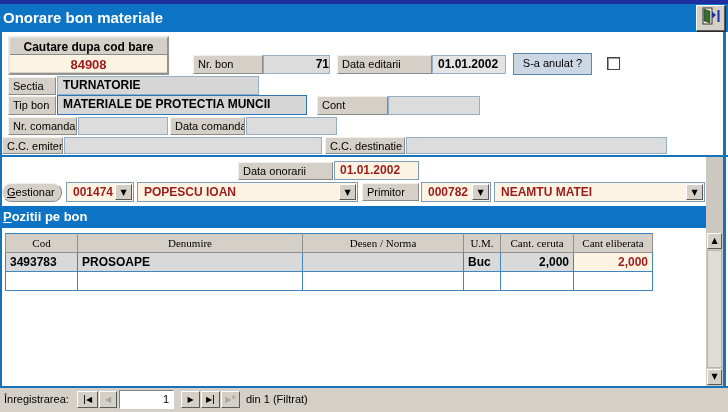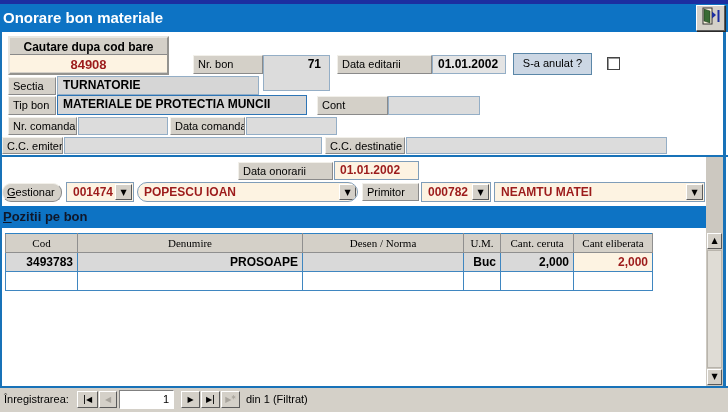--- a/index.html
+++ b/index.html
@@ -19,26 +19,26 @@
   .searchbox .hdr{font-size:12px;font-weight:bold;text-align:center;padding-top:2px;border-bottom:1px solid #8a8a8a;}
   .searchbox .val{background:#fdf3e2;color:#9c1b1b;font-size:13px;font-weight:bold;text-align:center;padding-top:2px;}
   .btn-flat{background:#ccd7e4;border:1px solid #5b87a8;font-size:11px;text-align:center;padding-top:3px;cursor:pointer;}
   .checkbox{background:#fff;border:1px solid #444;box-shadow:inset 1px 1px 0 #999;cursor:pointer;}
   .sepline{background:#1872b8;}
   .sideborder{background:#1872b8;}
   
   .combo{background:#fdf3e2;border:1px solid #7f9db9;color:#9c1b1b;font-weight:bold;font-size:12px;padding:2px 0 0 6px;overflow:hidden;white-space:nowrap;cursor:pointer;}
   .combo .arrow{position:absolute;top:1px;right:1px;bottom:1px;width:15px;background:#d4d0c8;border:1px solid #fff;border-right-color:#5a5a5a;border-bottom-color:#5a5a5a;font-size:8px;color:#000;text-align:center;line-height:15px;font-weight:normal;font-family:"DejaVu Sans",sans-serif;cursor:pointer;}
   
-  .bluebar{background:#0d73c4;color:#0f172a;font-weight:bold;font-size:13px;padding:3px 0 0 3px;}
+  .bluebar{background:#0d73c4;color:#ffffff;font-weight:bold;font-size:13px;padding:3px 0 0 3px;}
   
   table.grid{border-collapse:collapse;table-layout:fixed;font-size:11px;}
   table.grid th{background:#d4d0c8;border:1px solid #8f8f8f;border-top:1px solid #2e82c4;font-weight:normal;text-align:center;height:18px;padding:0;font-family:Liberation Serif, serif;}
   table.grid td{border:1px solid #3f86c0;height:18px;padding:0 4px;font-size:12px;font-weight:bold;overflow:hidden;white-space:nowrap;}
-  td.gray{background:#d9d9d9;text-align:right;}
+  td.gray{background:#d9d9d9;}
   td.white{background:#ffffff;}
   td.num{text-align:right;padding-right:6px;}
   td.elib{background:#fdf3e2;color:#9c1b1b;text-align:right;padding-right:6px;}
   
   .scrollstrip{background:#ccc8c0;}
   .sbtn{background:#d4d0c8;border:1px solid #fff;border-right-color:#5a5a5a;border-bottom-color:#5a5a5a;text-align:center;font-size:8px;line-height:14px;color:#000;font-family:"DejaVu Sans",sans-serif;cursor:pointer;}
   
   .bottombar{background:#d4d0c8;}
   .navlbl{font-size:11px;color:#000;}
   .navbtn{background:#d4d0c8;border:1px solid #fff;border-right-color:#5a5a5a;border-bottom-color:#5a5a5a;text-align:center;font-size:8px;font-weight:bold;line-height:15px;font-family:"DejaVu Sans",sans-serif;cursor:pointer;}
@@ -68,21 +68,21 @@
 
   <div class="abs sideborder" style="left:0;top:32px;width:2px;height:354px;"></div>
   <div class="abs sideborder" style="left:723px;top:32px;width:3px;height:354px;"></div>
 
   <div class="abs searchbox" style="left:8px;top:36px;width:161px;height:39px;">
     <div class="hdr">Cautare dupa cod bare</div>
     <div class="val">84908</div>
   </div>
 
   <div class="abs lbl" style="left:193px;top:55px;width:70px;height:19px;">Nr. bon</div>
-  <div class="abs fld" style="left:263px;top:55px;width:67px;height:36px;text-align:right;padding-right:8px;">71</div>
+  <div class="abs fld" style="left:263px;top:55px;width:67px;height:19px;text-align:right;">71</div>
   <div class="abs lbl" style="left:337px;top:55px;width:95px;height:19px;">Data editarii</div>
   <div class="abs fld" style="left:432px;top:55px;width:74px;height:19px;background:#e4e4e4;">01.01.2002</div>
   <div class="abs btn-flat" style="left:513px;top:53px;width:79px;height:22px;">S-a anulat ?</div>
   <div class="abs checkbox" style="left:607px;top:57px;width:13px;height:13px;"></div>
 
   <div class="abs lbl" style="left:8px;top:77px;width:48px;height:18px;">Sectia</div>
   <div class="abs fld" style="left:57px;top:76px;width:202px;height:19px;background:#d6d6d6;">TURNATORIE</div>
 
   <div class="abs lbl" style="left:8px;top:96px;width:48px;height:19px;">Tip bon</div>
   <div class="abs fld" style="left:57px;top:95px;width:250px;height:20px;background:#d6d6d6;border:1px solid #2e75b6;">MATERIALE DE PROTECTIA MUNCII</div>
@@ -102,21 +102,21 @@
   <div class="abs sepline" style="left:0;top:155px;width:728px;height:2px;"></div>
 
   <div class="abs lbl" style="left:238px;top:162px;width:95px;height:18px;">Data onorarii</div>
   <div class="abs fld cream" style="left:334px;top:161px;width:85px;height:19px;border:1px solid #7f9db9;">01.01.2002</div>
 
   <div class="abs lbl" style="left:2px;top:183px;width:60px;height:19px;border-radius:9px;"><u>G</u>estionar</div>
   <div class="abs combo" style="left:66px;top:182px;width:68px;height:20px;">
     <span>001474</span>
     <span class="arrow">▼</span>
   </div>
-  <div class="abs combo" style="left:137px;top:182px;width:221px;height:20px;border-radius:10px;">
+  <div class="abs combo" style="left:137px;top:182px;width:221px;height:20px;">
     <span>POPESCU IOAN</span>
     <span class="arrow">▼</span>
   </div>
   <div class="abs lbl" style="left:362px;top:183px;width:57px;height:18px;">Primitor</div>
   <div class="abs combo" style="left:421px;top:182px;width:70px;height:20px;">
     <span>000782</span>
     <span class="arrow">▼</span>
   </div>
   <div class="abs combo" style="left:494px;top:182px;width:211px;height:20px;">
     <span>NEAMTU MATEI</span>

